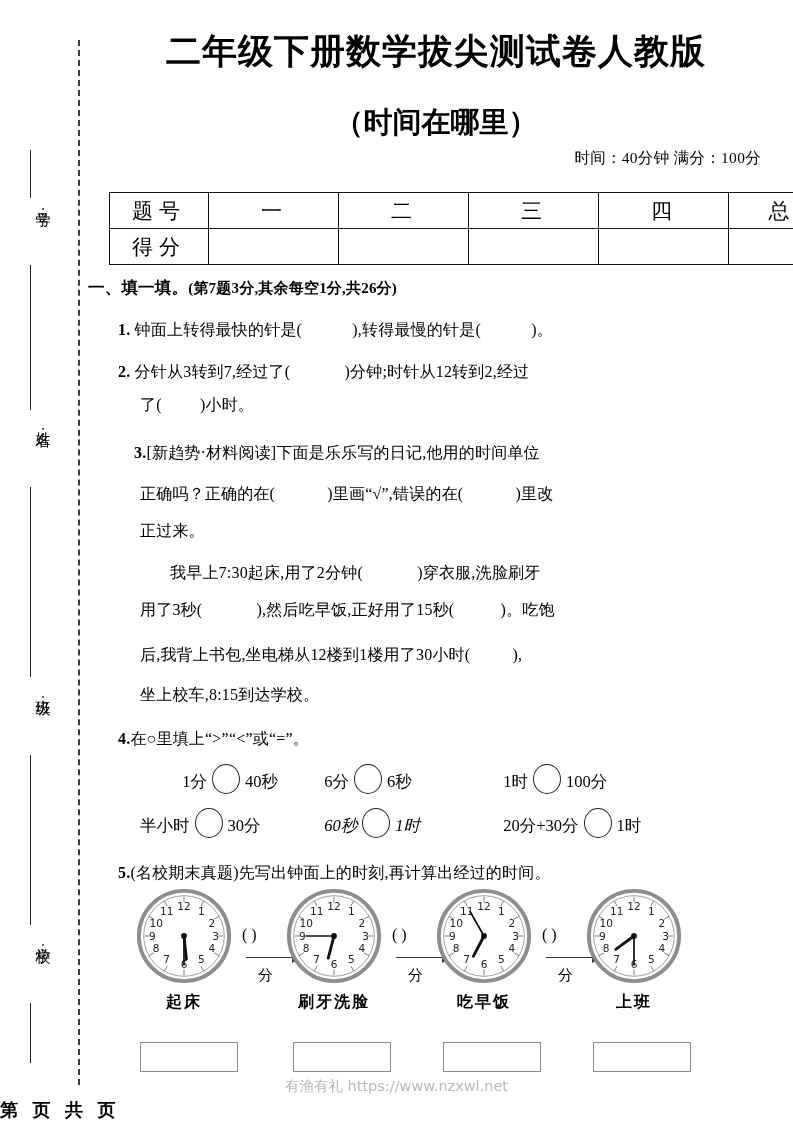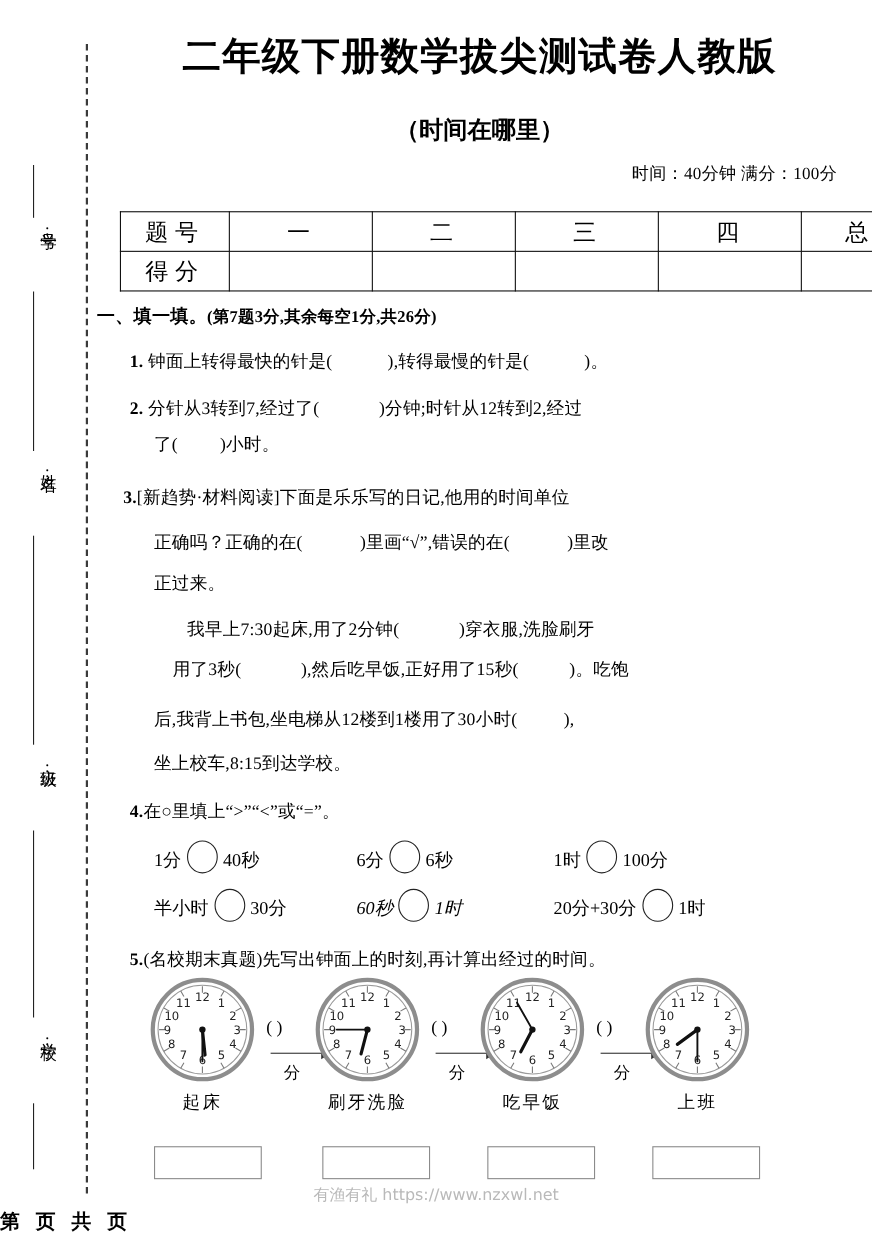--- a/index.html
+++ b/index.html
@@ -65,21 +65,21 @@
     font-weight: bold;
     letter-spacing: 1px;
     font-family: "DejaVu Sans", "Liberation Sans", sans-serif;
   }
   .title-sub {
     position: absolute;
     left: 96px;
     top: 103px;
     width: 680px;
     text-align: center;
-    font-size: 22px;
+    font-size: 29px;
     font-weight: bold;
     font-family: "DejaVu Sans", "Liberation Sans", sans-serif;
   }
   .exam-meta {
     position: absolute;
     right: 32px;
     top: 148px;
     font-size: 15.5px;
     letter-spacing: 0.3px;
   }
@@ -140,20 +140,21 @@
   .clock-row { position: absolute; left: 96px; top: 888px; width: 680px; height: 150px; }
   .clock { position: absolute; width: 96px; height: 96px; }
   .clock svg { display: block; }
   .clock-label {
     position: absolute;
     width: 110px;
     text-align: center;
     font-size: 16px;
     letter-spacing: 2px;
     top: 104px;
+    font-weight: bold;
   }
   .arrow { position: absolute; top: 64px; width: 58px; height: 12px; }
   .arrow .shaft {
     position: absolute; left: 0; top: 5px; width: 48px; height: 0;
     border-top: 1.2px solid #333;
   }
   .arrow .head {
     position: absolute; left: 46px; top: 0.5px;
     width: 0; height: 0;
     border-left: 8px solid #333;
@@ -251,51 +252,51 @@
   <div class="q" style="left:118px; top:355px;">
     <span class="num">2.</span>
     <span>分针从3转到7,经过了(</span>
     <span style="display:inline-block;width:50px;"></span><span>)分钟;时针从12转到2,经过</span>
   </div>
   <div class="q" style="left:140px; top:388px;">
     <span>了(</span>
     <span style="display:inline-block;width:34px;"></span><span>)小时。</span>
   </div>
 
-  <div class="q" style="left:112px; top:436px;">
+  <div class="q" style="left:134px; top:436px;">
     <span class="num">3.</span><span>[新趋势·材料阅读]下面是乐乐写的日记,他用的时间单位</span>
   </div>
   <div class="q" style="left:140px; top:477px;">
     <span>正确吗？正确的在(</span>
     <span style="display:inline-block;width:48px;"></span><span>)里画“√”,错误的在(</span>
     <span style="display:inline-block;width:48px;"></span><span>)里改</span>
   </div>
   <div class="q" style="left:140px; top:514px;">正过来。</div>
 
   <div class="q" style="left:170px; top:556px;">
     <span>我早上7:30起床,用了2分钟(</span>
     <span style="display:inline-block;width:50px;"></span><span>)穿衣服,洗脸刷牙</span>
   </div>
-  <div class="q" style="left:140px; top:593px;margin-left:17px;">
+  <div class="q" style="left:140px; top:593px;">
     <span>用了3秒(</span>
     <span style="display:inline-block;width:50px;"></span><span>),然后吃早饭,正好用了15秒(</span>
     <span style="display:inline-block;width:42px;"></span><span>)。吃饱</span>
   </div>
   <div class="q" style="left:140px; top:638px;">
     <span>后,我背上书包,坐电梯从12楼到1楼用了30小时(</span>
     <span style="display:inline-block;width:38px;"></span><span>),</span>
   </div>
   <div class="q" style="left:140px; top:678px;">坐上校车,8:15到达学校。</div>
 
   <div class="q" style="left:118px; top:722px;">
     <span class="num">4.</span><span>在○里填上“&gt;”“&lt;”或“=”。</span>
   </div>
 
   <div class="row-cmp" style="left:140px; top:764px;">
-    <span class="cmp-item" style="width:180px;">
+    <span class="cmp-item" style="width:180px;text-align:center;">
       <span>1分</span><span class="oval"></span><span>40秒</span>
     </span>
     <span class="cmp-item" style="width:175px;">
       <span>6分</span><span class="oval"></span><span>6秒</span>
     </span>
     <span class="cmp-item">
       <span>1时</span><span class="oval"></span><span>100分</span>
     </span>
   </div>
 

